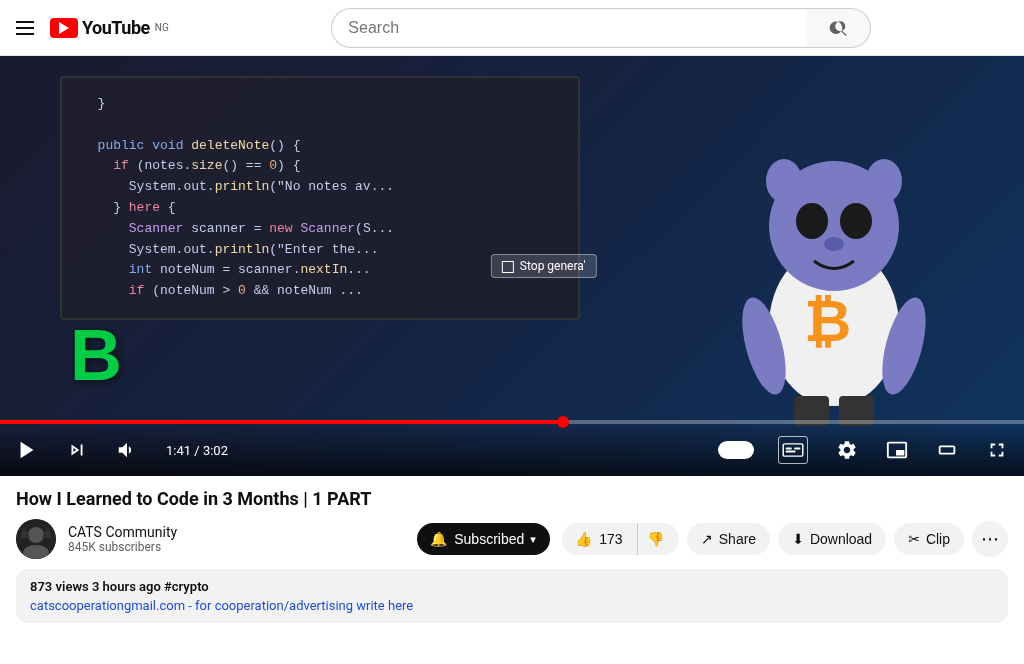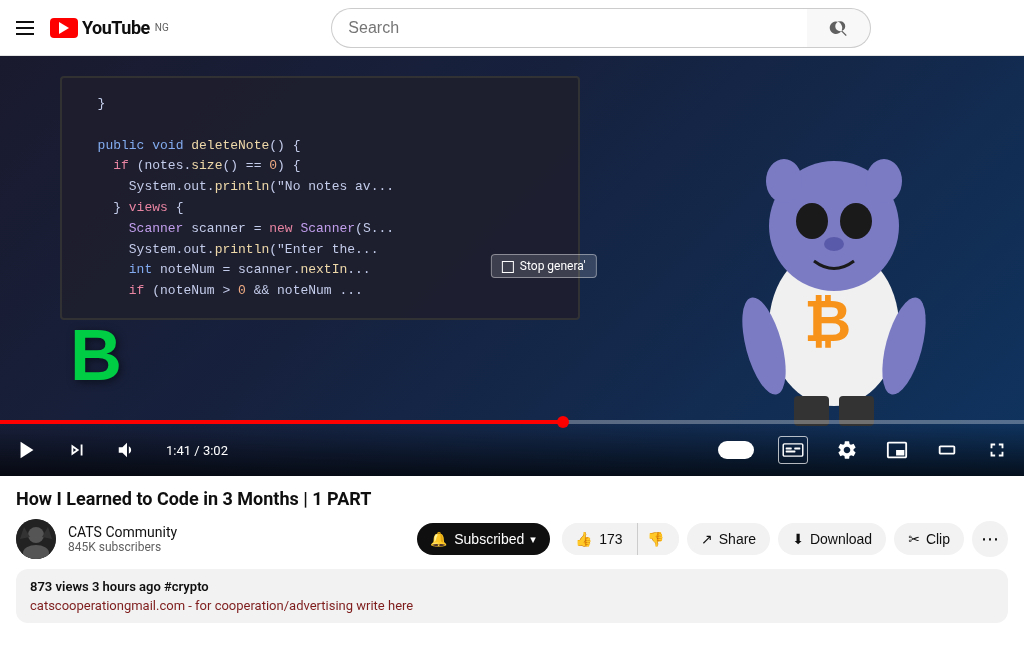--- a/index.html
+++ b/index.html
@@ -287,21 +287,21 @@
     
     .views-row {
       background: #f2f2f2;
       border-radius: 12px;
       padding: 10px 14px;
       margin-top: 10px;
       font-size: 13px;
       color: #0f0f0f;
     }
     .views-meta { font-weight: 600; margin-bottom: 4px; }
-    .views-desc { color: #7f1d1d; }
+    .views-desc { color: #1d4ed8; }
 
     
     .toggle {
       width: 36px; height: 18px;
       background: #fff;
       border-radius: 10px;
       position: relative;
       border: 2px solid rgba(255,255,255,0.5);
     }
     .toggle-knob {
@@ -348,21 +348,21 @@
 
 <div class="video-container">
   <div class="video-thumbnail">
 
     <div class="code-bg">
       <div class="code-line c-white">  }</div>
       <div class="code-line"> </div>
       <div class="code-line"><span class="c-blue">  public</span> <span class="c-blue">void</span> <span class="c-yellow">deleteNote</span><span class="c-white">() {</span></div>
       <div class="code-line"><span class="c-white">    </span><span class="c-pink">if</span> <span class="c-white">(notes.</span><span class="c-yellow">size</span><span class="c-white">() == </span><span class="c-orange">0</span><span class="c-white">) {</span></div>
       <div class="code-line"><span class="c-white">      System.out.</span><span class="c-yellow">println</span><span class="c-white">("No notes av</span><span class="c-white">...</span></div>
-      <div class="code-line"><span class="c-white">    } </span><span class="c-pink">views</span><span class="c-white"> {</span></div>
+      <div class="code-line"><span class="c-white">    } </span><span class="c-pink">here</span><span class="c-white"> {</span></div>
       <div class="code-line"><span class="c-purple">      Scanner</span><span class="c-white"> scanner = </span><span class="c-pink">new</span> <span class="c-purple">Scanner</span><span class="c-white">(S...</span></div>
       <div class="code-line"><span class="c-white">      System.out.</span><span class="c-yellow">println</span><span class="c-white">("Enter the...</span></div>
       <div class="code-line"><span class="c-blue">      int</span><span class="c-white"> noteNum = scanner.</span><span class="c-yellow">nextIn</span><span class="c-white">...</span></div>
       <div class="code-line"><span class="c-pink">      if</span><span class="c-white"> (noteNum &gt; </span><span class="c-orange">0</span><span class="c-white"> &amp;&amp; noteNum ...</span></div>
     </div>
 
     <div class="b-logo">B</div>
 
     <div class="character">
       <svg viewBox="0 0 260 320" width="260" height="320" xmlns="http://www.w3.org/2000/svg">

